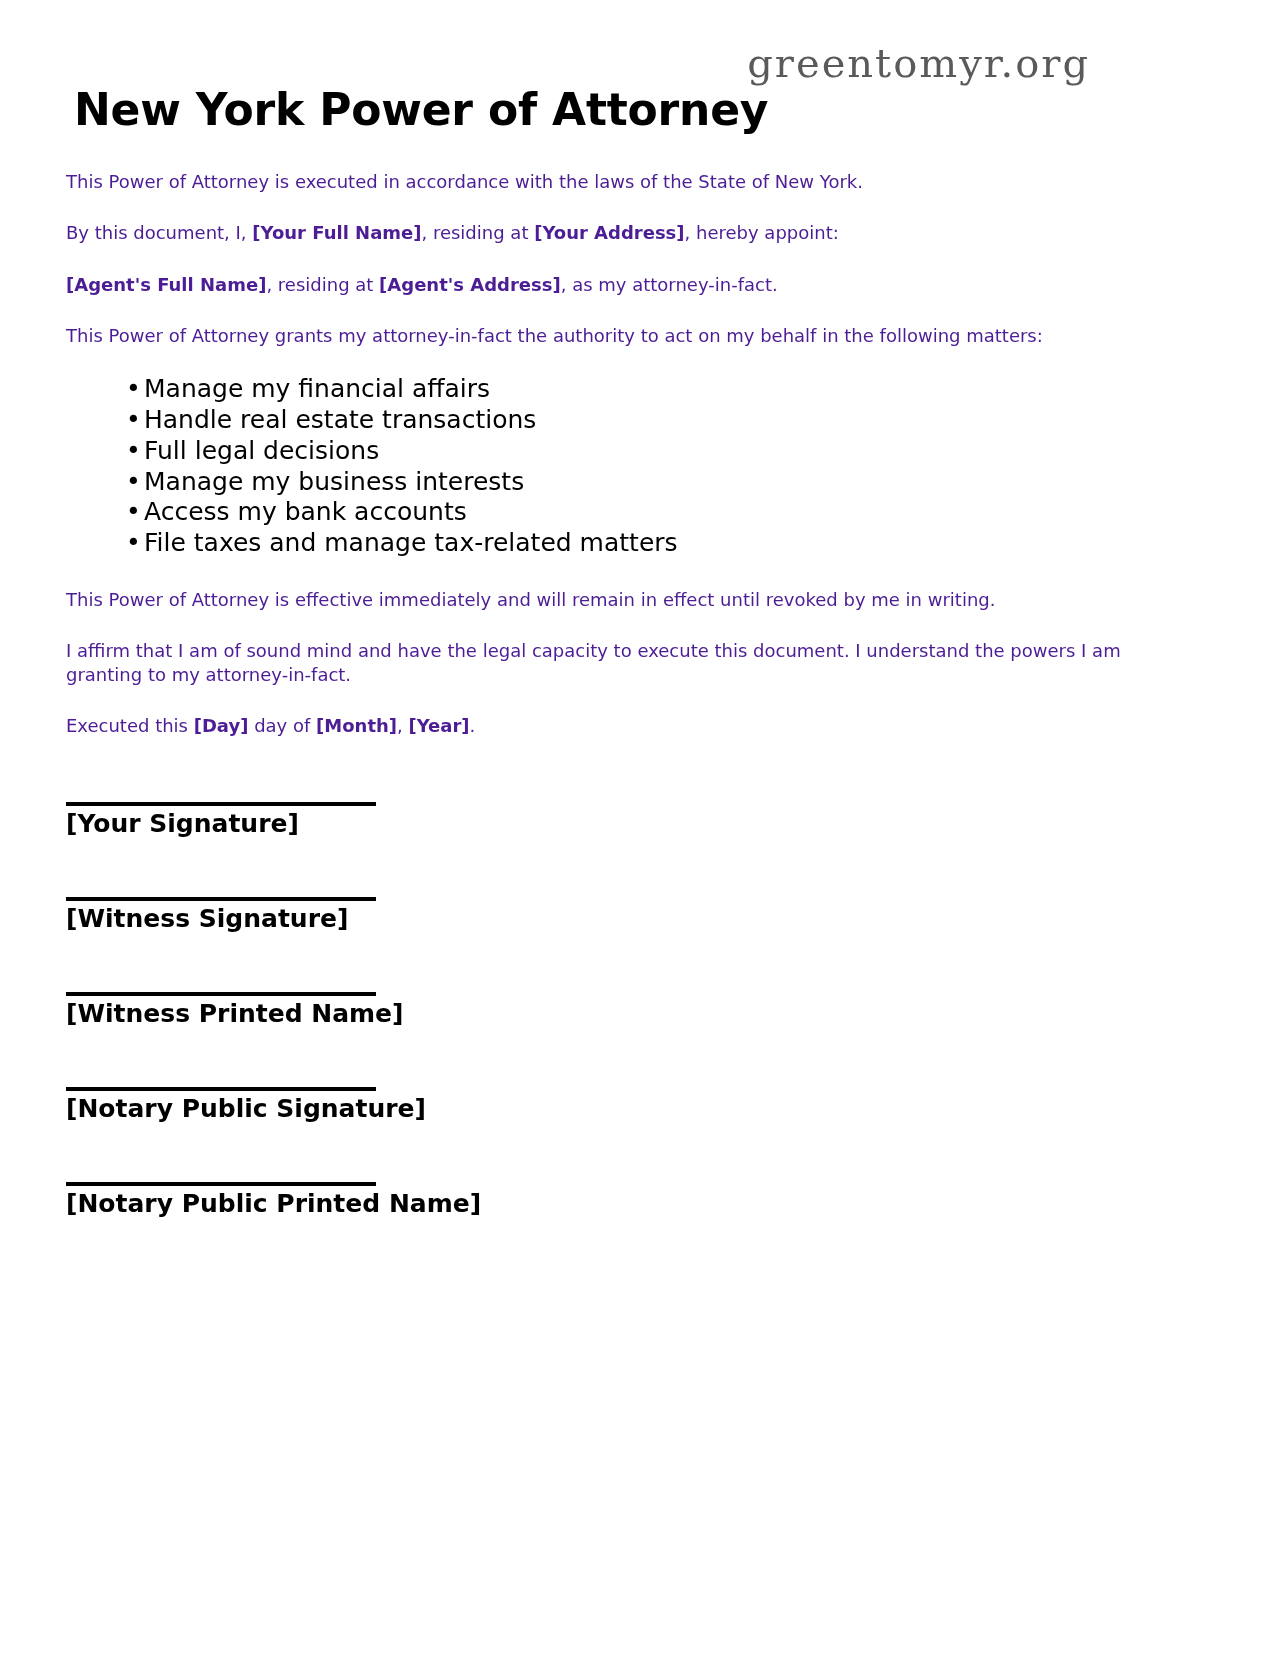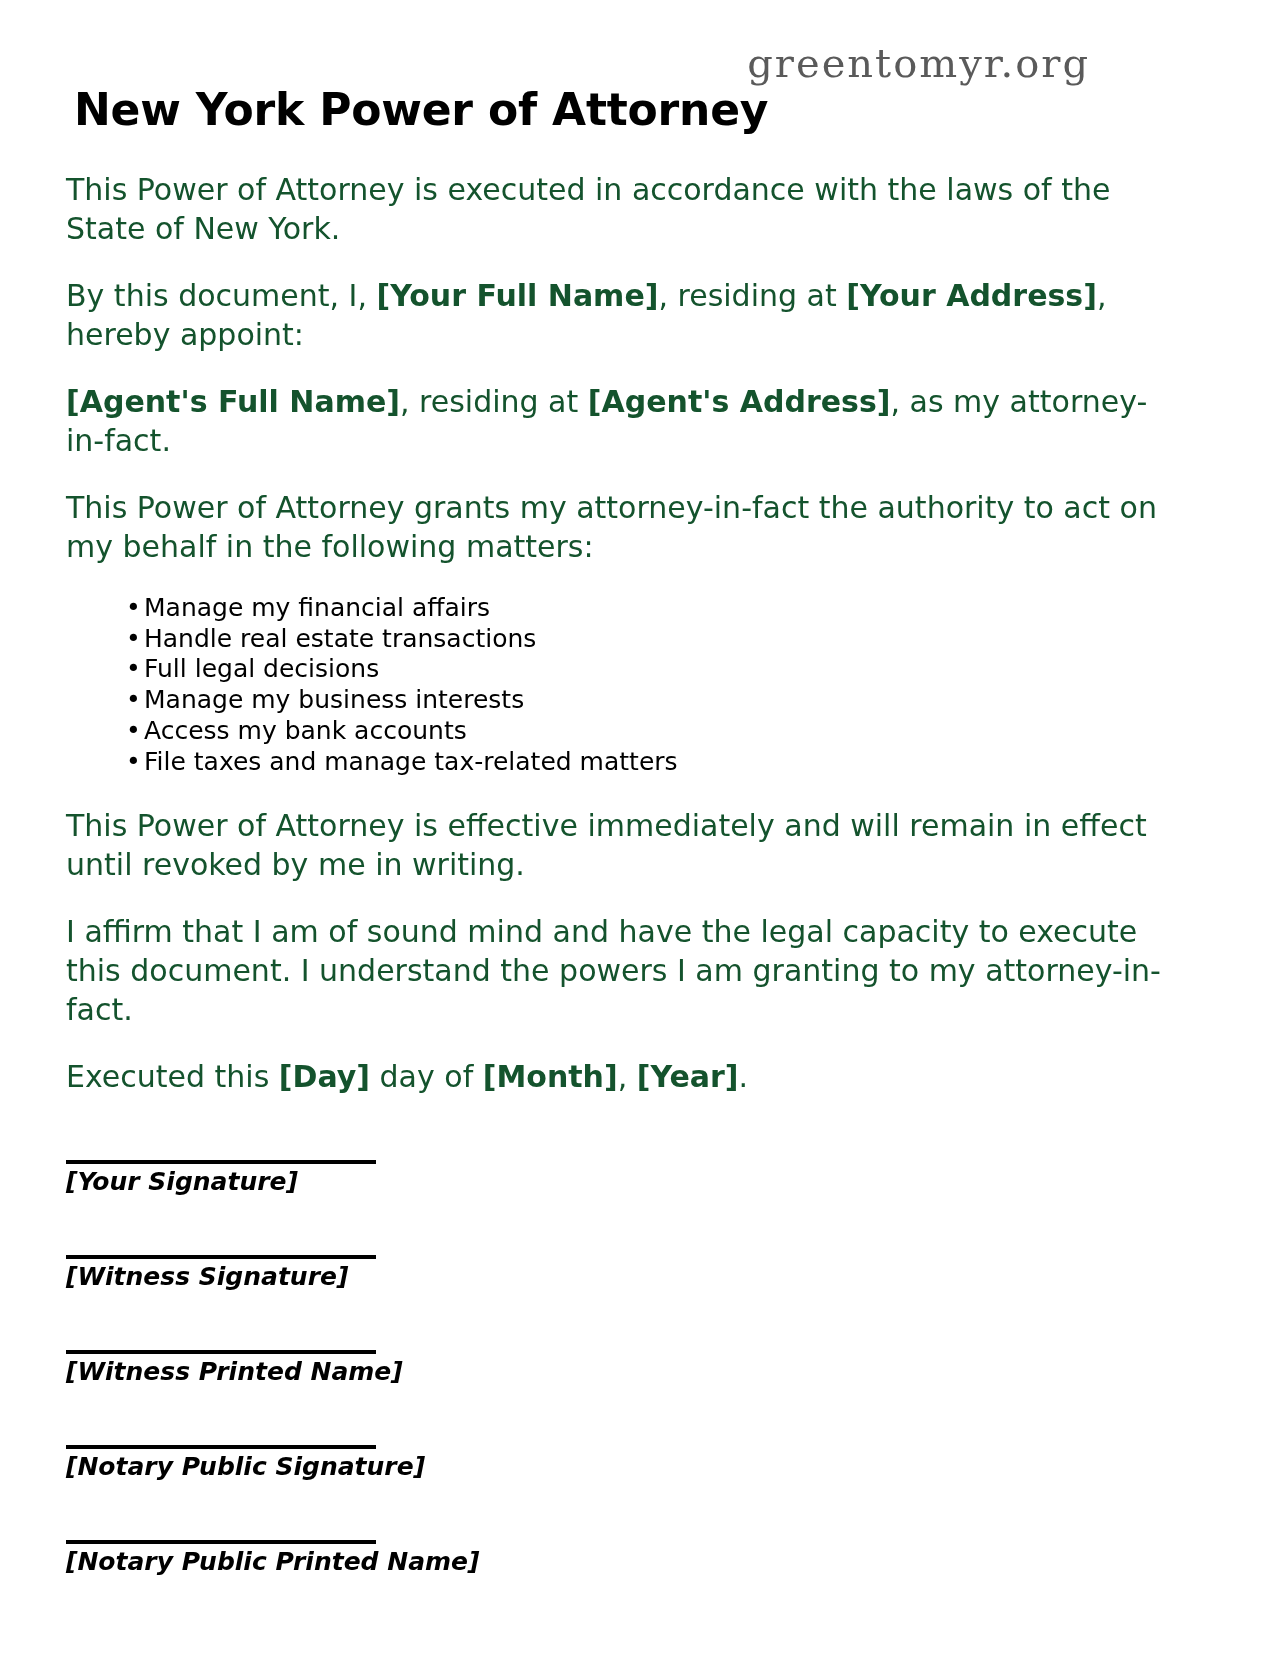--- a/index.html
+++ b/index.html
@@ -44,25 +44,25 @@
     font-family: "DejaVu Sans", sans-serif;
     font-weight: bold;
     font-size: 44px;
     line-height: 1.18;
     letter-spacing: -0.2px;
     margin: 0 0 34px 8px;
     padding: 0;
     color: #000;
   }
   p.para {
-    font-size: 30px;
+    font-size: 18px;
     line-height: 1.30;
     margin: 0 0 28px 0;
     padding: 0;
-    color: #14532d;
+    color: #4c1d95;
   }
   p.para b, span.ph {
     font-weight: bold;
     text-align: center;
   }
   ul.powers {
     margin: 0 0 30px 0;
     padding: 0 0 0 60px;
     list-style: none;
   }
@@ -75,21 +75,20 @@
   }
   ul.powers li .bullet {
     position: absolute;
     left: 0;
     top: 0;
     font-size: 25px;
     line-height: 1.15;
   }
   .sig-block {
     margin: 0 0 22px 0;
-    font-style: italic;
   }
   .sig-line {
     width: 310px;
     height: 0;
     border-bottom: 4px solid #000;
     margin: 0 0 3px 0;
   }
   .sig-label {
     font-size: 25px;
     font-weight: bold;

